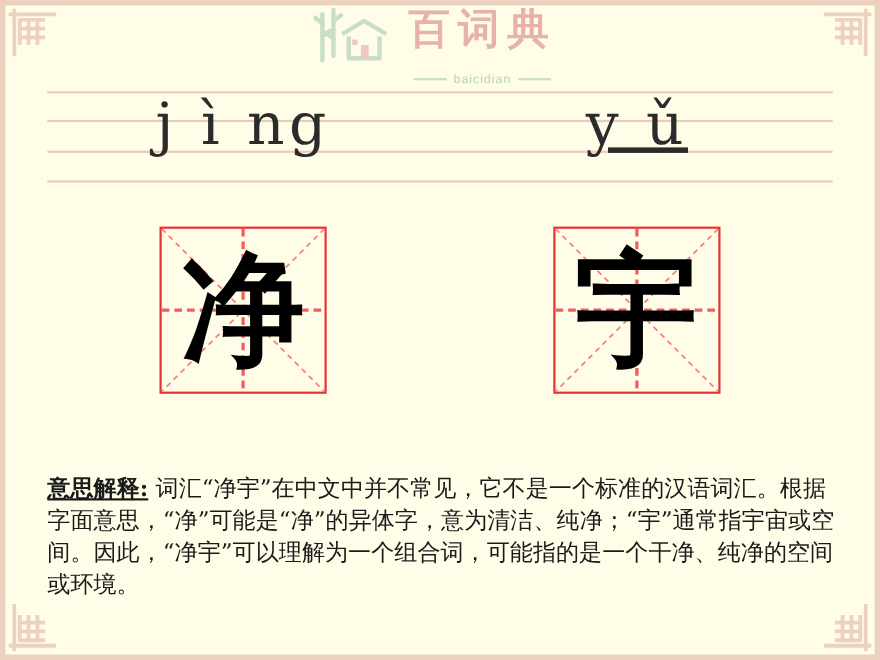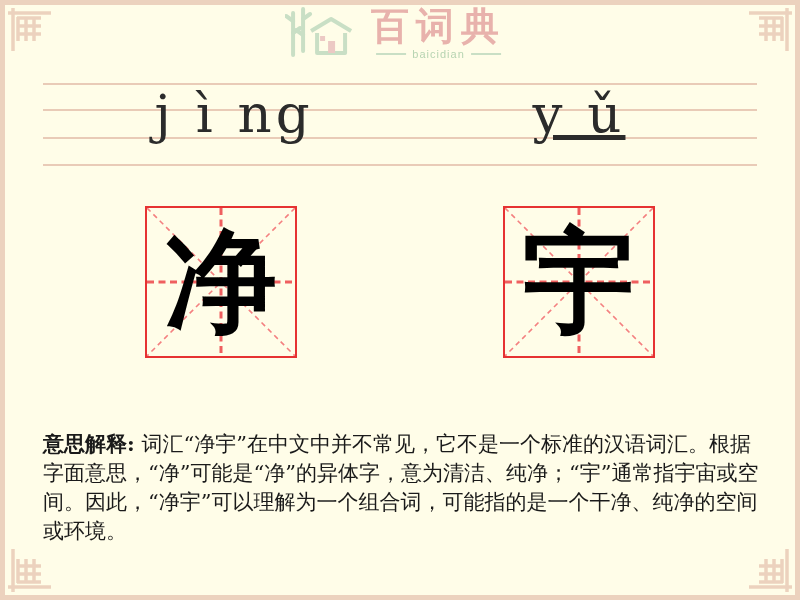--- a/index.html
+++ b/index.html
@@ -26,48 +26,48 @@
   .corner.tr{top:6px;right:6px;transform:scaleX(-1);}
   .corner.bl{bottom:6px;left:6px;transform:scaleY(-1);}
   .corner.br{bottom:6px;right:6px;transform:scale(-1,-1);}
 
   
   .logo{position:absolute;top:5px;left:50%;transform:translateX(-52%);
         display:flex;align-items:flex-start;gap:12px;}
   .logo-text{display:flex;flex-direction:column;align-items:center;}
   .brand{font-family:"DejaVu Serif",serif;font-weight:bold;font-size:38px;line-height:42px;
          color:var(--pink);letter-spacing:7px;white-space:nowrap;}
-  .subtitle{display:flex;align-items:center;gap:6px;margin-top:1px;}
+  .subtitle{display:flex;align-items:center;gap:6px;margin-top:19px;}
   .subtitle .dash{width:30px;height:2px;background:var(--green);}
   .subtitle .rom{font-size:11px;color:var(--green2);letter-spacing:1px;}
 
   
   .pinyin-strip{position:absolute;left:43px;top:83px;width:714px;height:83px;}
   .pline{position:absolute;left:0;width:100%;height:2px;background:var(--pline);}
   .pline.l1{top:0;} .pline.l2{top:26px;} .pline.l3{top:54px;} .pline.l4{top:81px;}
   .pinyin-word{position:absolute;top:2px;transform:translateX(-50%);
       font-family:"DejaVu Serif",serif;font-size:53px;line-height:58px;
       color:#2b2b2b;letter-spacing:4px;white-space:pre;}
-  .pinyin-word.w1{left:178px;margin-left:13px;}
+  .pinyin-word.w1{left:178px;}
   .pinyin-word.w2{left:536px;text-decoration:underline;}
 
   
   .hanzi-box{position:absolute;top:206px;width:152px;height:152px;box-sizing:border-box;
       border:2px solid var(--red);}
   .hanzi-box.b1{left:145px;}
   .hanzi-box.b2{left:503px;}
   .hanzi-box svg{position:absolute;inset:0;}
   .hanzi{position:absolute;inset:0;display:flex;align-items:center;justify-content:center;
       font-family:"DejaVu Serif",serif;font-weight:bold;font-size:112px;color:#000;}
 
   
   .definition{position:absolute;left:43px;top:408px;width:718px;
       font-family:"DejaVu Serif",serif;font-size:21px;line-height:29px;color:var(--ink);
       text-align:left;}
-  .definition .label{font-weight:bold;}
+  .definition .label{font-weight:bold;text-decoration:underline;}
 </style>
 </head>
 <body>
 
 <div class="frame"></div>
 
 <svg class="corner tl" viewBox="0 0 46 46">
   <g stroke="#ECD2BE" stroke-width="3.5" fill="none">
     <line x1="2" y1="7" x2="45" y2="7"></line>
     <line x1="7" y1="2" x2="7" y2="45"></line>

